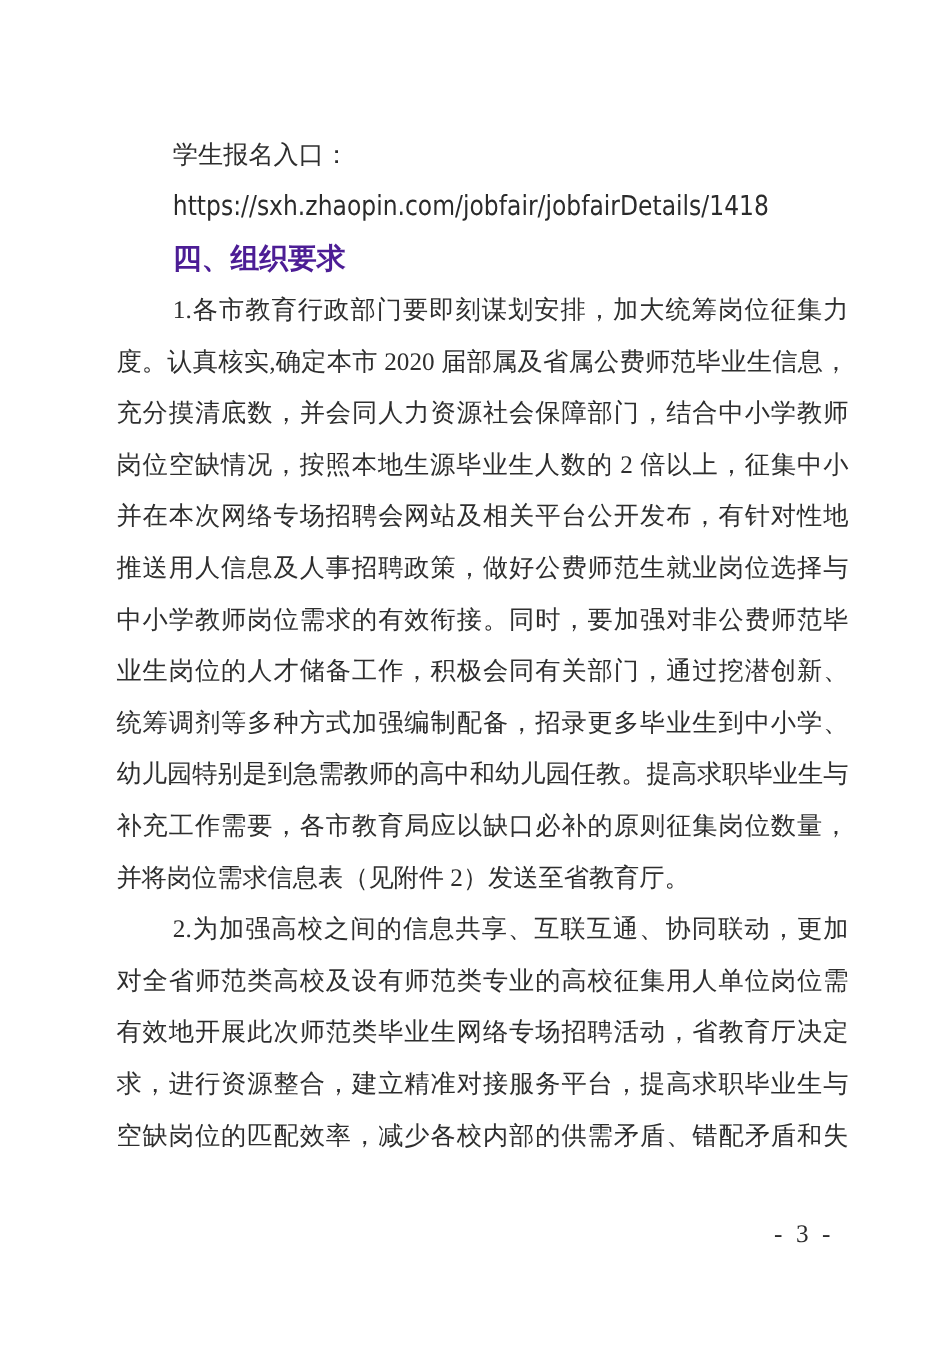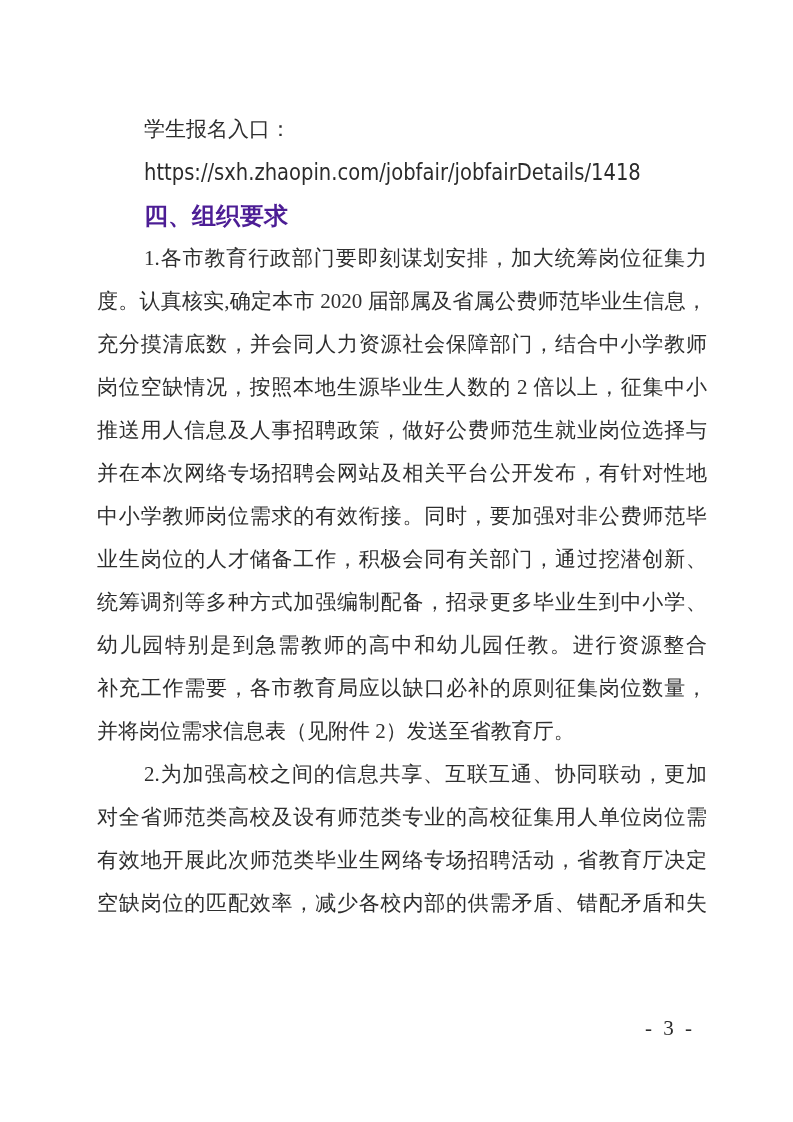--- a/index.html
+++ b/index.html
@@ -72,30 +72,31 @@
     <div class="line indent">学生报名入口：</div>
     <div class="line url-line">
       <span class="url">https://sxh.zhaopin.com/jobfair/jobfairDetails/1418</span>
     </div>
     <div class="line heading indent">四、组织要求</div>
     <div class="para">
         <div class="line fill indent">1.各市教育行政部门要即刻谋划安排，加大统筹岗位征集力</div>
         <div class="line fill">度。认真核实,确定本市 2020 届部属及省属公费师范毕业生信息，</div>
         <div class="line fill">充分摸清底数，并会同人力资源社会保障部门，结合中小学教师</div>
         <div class="line fill">岗位空缺情况，按照本地生源毕业生人数的 2 倍以上，征集中小</div>
+        <div class="line fill">并在本次网络专场招聘会网站及相关平台公开发布，有针对性地</div>
         <div class="line fill">推送用人信息及人事招聘政策，做好公费师范生就业岗位选择与</div>
-        <div class="line fill">并在本次网络专场招聘会网站及相关平台公开发布，有针对性地</div>
         <div class="line fill">中小学教师岗位需求的有效衔接。同时，要加强对非公费师范毕</div>
         <div class="line fill">业生岗位的人才储备工作，积极会同有关部门，通过挖潜创新、</div>
         <div class="line fill">统筹调剂等多种方式加强编制配备，招录更多毕业生到中小学、</div>
-        <div class="line fill">幼儿园特别是到急需教师的高中和幼儿园任教。进行资源整合</div>
+        <div class="line fill">幼儿园特别是到急需教师的高中和幼儿园任教。提高求职毕业生与</div>
         <div class="line fill">补充工作需要，各市教育局应以缺口必补的原则征集岗位数量，</div>
         <div class="line">并将岗位需求信息表（见附件 2）发送至省教育厅。</div>
       </div>
     <div class="para">
         <div class="line fill indent">2.为加强高校之间的信息共享、互联互通、协同联动，更加</div>
         <div class="line fill">对全省师范类高校及设有师范类专业的高校征集用人单位岗位需</div>
         <div class="line fill">有效地开展此次师范类毕业生网络专场招聘活动，省教育厅决定</div>
+        <div class="line fill">求，进行资源整合，建立精准对接服务平台，提高求职毕业生与</div>
         <div class="line fill">空缺岗位的匹配效率，减少各校内部的供需矛盾、错配矛盾和失</div>
       </div>
   </div>
   <div class="page-num">- 3 -</div>
 </div>
 
 </body></html>

